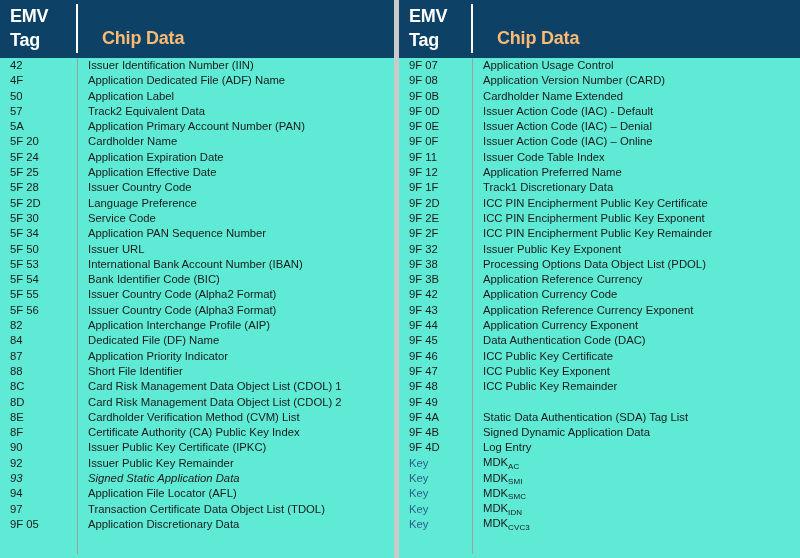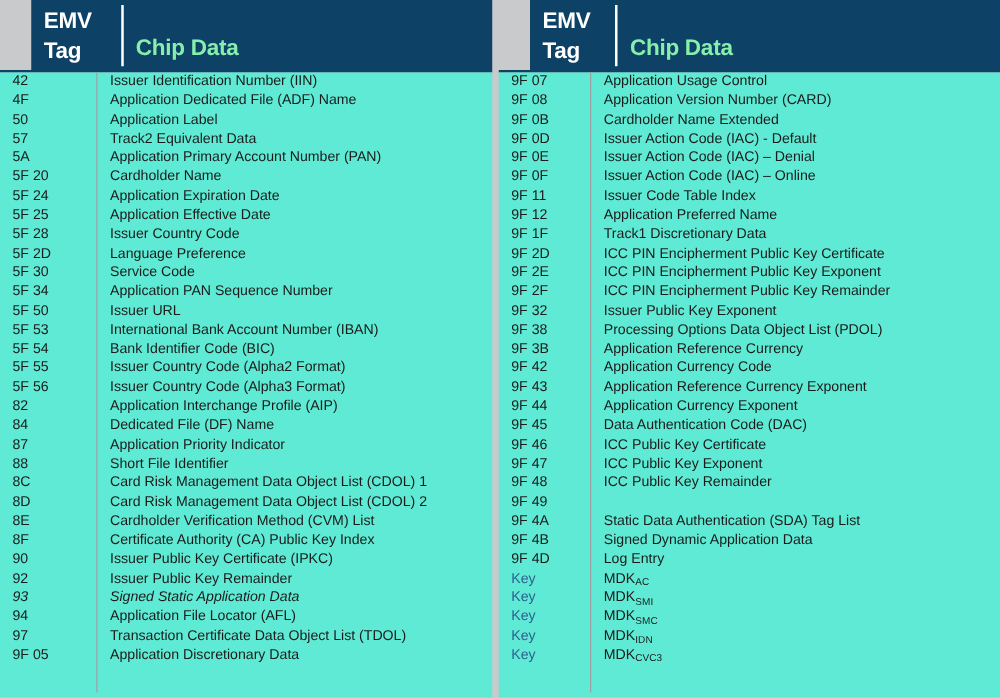--- a/index.html
+++ b/index.html
@@ -34,41 +34,40 @@
   .tbl.left  { width: 394px; }
   .tbl.gap   { width: 5px; height: 558px; background: #c9cacb; }
   .tbl.right { width: 401px; }
 
   .thead {
     display: flex;
     flex-direction: row;
     height: 56px;
     background: #0d4165;
     box-sizing: border-box;
-    margin-left: 25px;
   }
   .thead .cell-tag {
     box-sizing: border-box;
     padding: 4px 0 0 10px;
     color: #ffffff;
     font-size: 18px;
     font-weight: bold;
     line-height: 24px;
     letter-spacing: -0.2px;
   }
   .thead .vrule {
     width: 2px;
     background: #ffffff;
     margin: 4px 0 3px 0;
     flex: 0 0 2px;
   }
   .thead .cell-data {
     box-sizing: border-box;
-    padding: 26px 0 0 10px;
-    color: #86efac;
+    padding: 26px 0 0 24px;
+    color: #fdba74;
     font-size: 18px;
     font-weight: bold;
     line-height: 24px;
     letter-spacing: -0.2px;
   }
   .hdr-line2 { display: block; }
 
   .thead-bottom {
     height: 2px;
     background: #0d4165;

